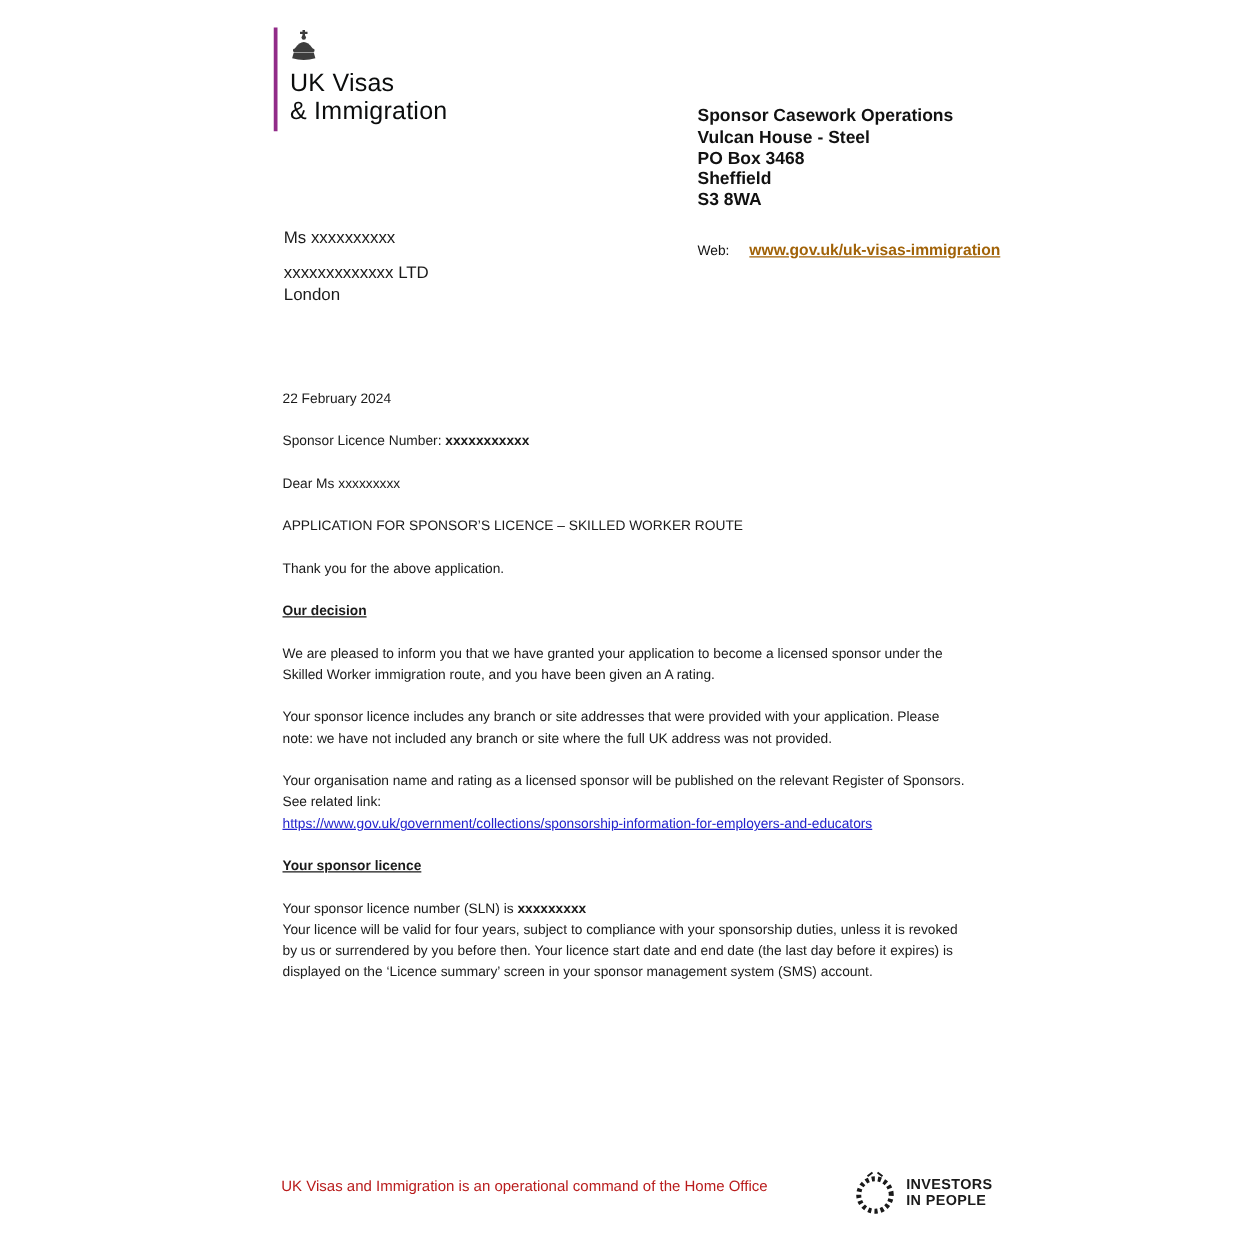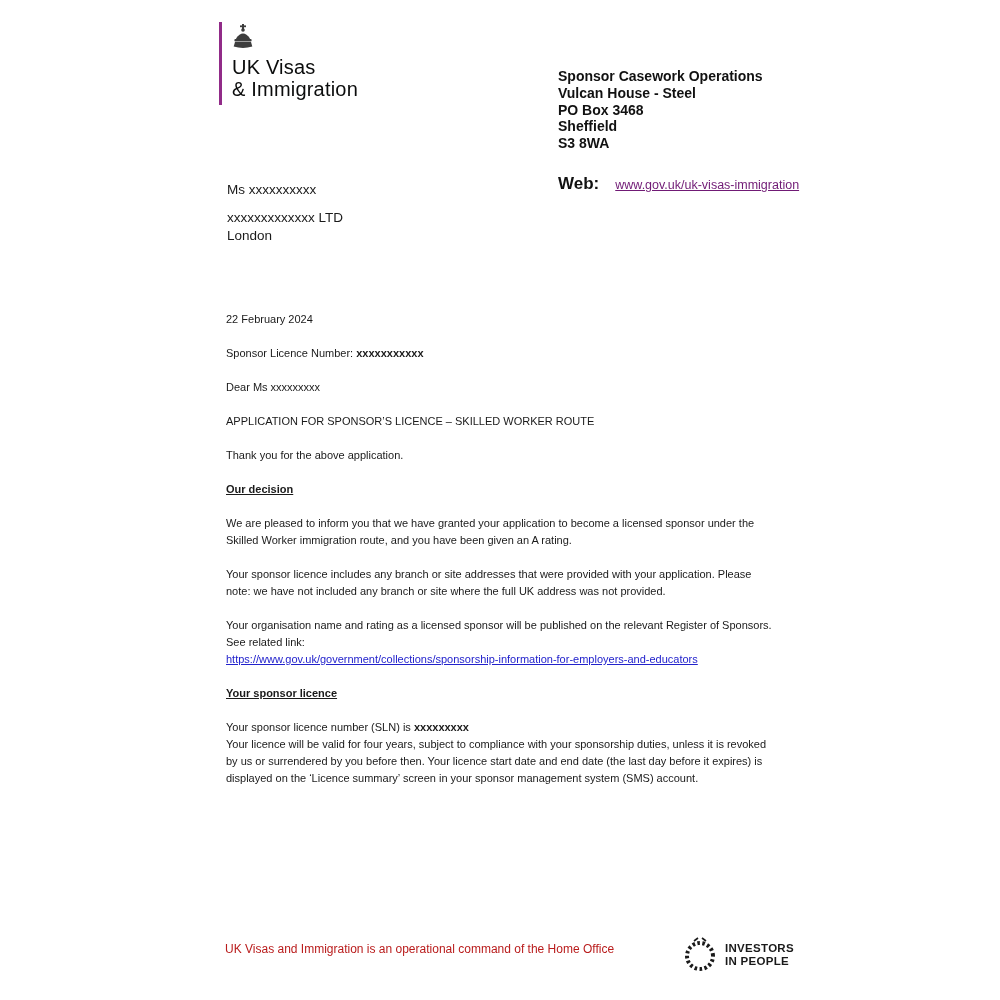--- a/index.html
+++ b/index.html
@@ -15,24 +15,24 @@
   }
 
   
   .brand { position: absolute; left: 219px; top: 22px; display: flex; }
   .brand-bar { width: 3px; height: 83px; background: #912b88; margin-right: 10px; }
   .brand-inner { display: flex; flex-direction: column; }
   .crown { width: 22px; height: 30px; margin-bottom: 4px; }
   .brand-text { font-size: 20px; line-height: 22px; color: #0b0c0c; letter-spacing: 0.2px; }
 
   
-  .sender { position: absolute; left: 558px; top: 68px; font-size: 14px; font-weight: bold; line-height: 16.8px; color: #111; }
+  .sender { position: absolute; left: 558px; top: 84px; font-size: 14px; font-weight: bold; line-height: 16.8px; color: #111; }
   .webline { margin-top: 24px; display: flex; align-items: baseline; }
-  .weblabel { font-size: 17px; font-weight: bold; margin-right: 16px; }
-  .weblink { font-size: 12.5px; font-weight: normal; color: #701a75; text-decoration: underline; cursor: pointer; }
+  .weblabel { font-size: 11px; font-weight: normal; margin-right: 16px; }
+  .weblink { font-size: 12.5px; font-weight: bold; color: #a16207; text-decoration: underline; cursor: pointer; }
 
   
   .recipient { position: absolute; left: 227px; top: 181px; font-size: 13.5px; line-height: 18px; }
   .recipient .recip-name { margin-bottom: 10px; }
 
   
   .body { position: absolute; left: 226px; top: 311px; width: 552px; font-size: 11px; line-height: 17px; }
   .body p { margin: 0 0 17px 0; }
   .body p.no-gap { margin-bottom: 0; }
   .bold { font-weight: bold; }

